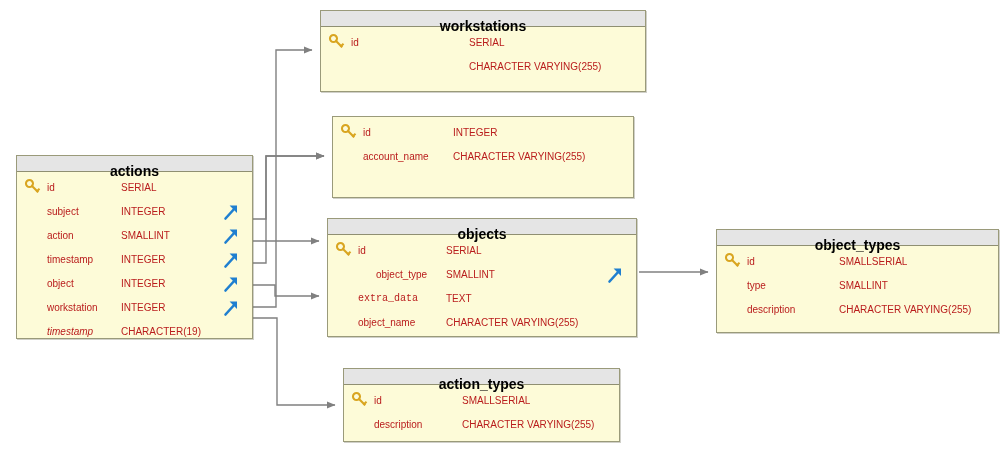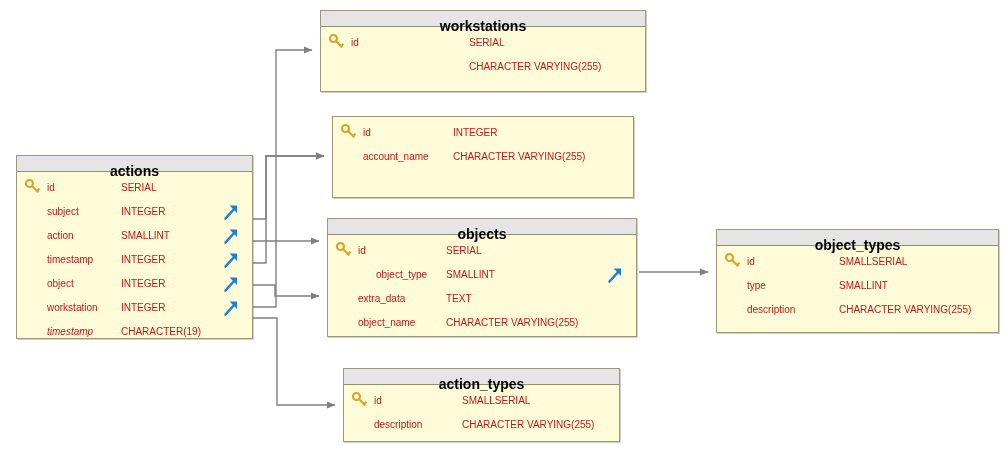--- a/index.html
+++ b/index.html
@@ -243,21 +243,21 @@
             <span class="col-name" style="left: 34px; margin-left: 14px;">object_type</span>
             <span class="col-type" style="left: 118px;">SMALLINT</span>
             <span class="col-fk" style="left: 276px;">
               <svg class="fk-icon" viewBox="0 0 22 24" xmlns="http://www.w3.org/2000/svg">
                 <path d="M5.5,18.5 L15.5,7.5" stroke="#1f7fd0" stroke-width="2.6" stroke-linecap="round" fill="none"></path>
                 <path d="M17,5.5 L17,13.0 L9.6,5.5 Z" fill="#1f7fd0"></path>
               </svg>
             </span>
           </div>
           <div class="tbl-row">
-            <span class="col-name" style="left: 30px;">extra_data</span>
+            <span class="col-name" style="left: 30px; font-family: Liberation Mono, monospace;">extra_data</span>
             <span class="col-type" style="left: 118px;">TEXT</span>
           </div>
           <div class="tbl-row">
             <span class="col-name" style="left: 30px;">object_name</span>
             <span class="col-type" style="left: 118px;">CHARACTER VARYING(255)</span>
           </div>
         </div>
       </div>
       <div class="table-box" style="left: 716px; top: 229px; width: 283px; height: 104px;">
         <div class="tbl-header">object_types</div>

